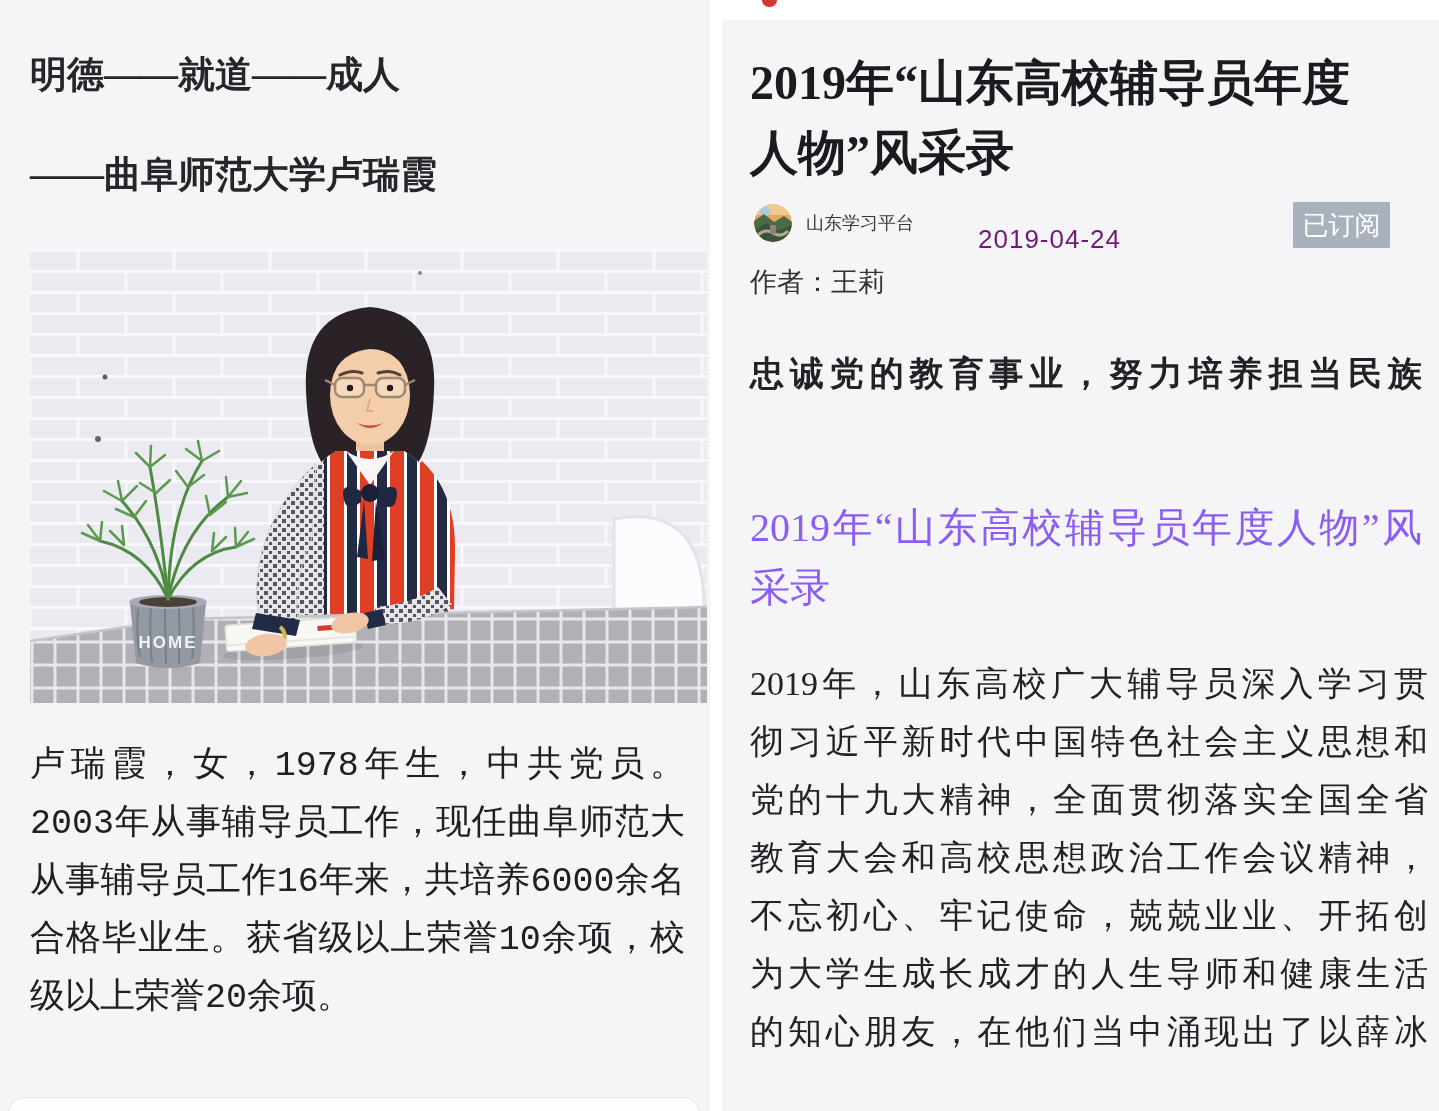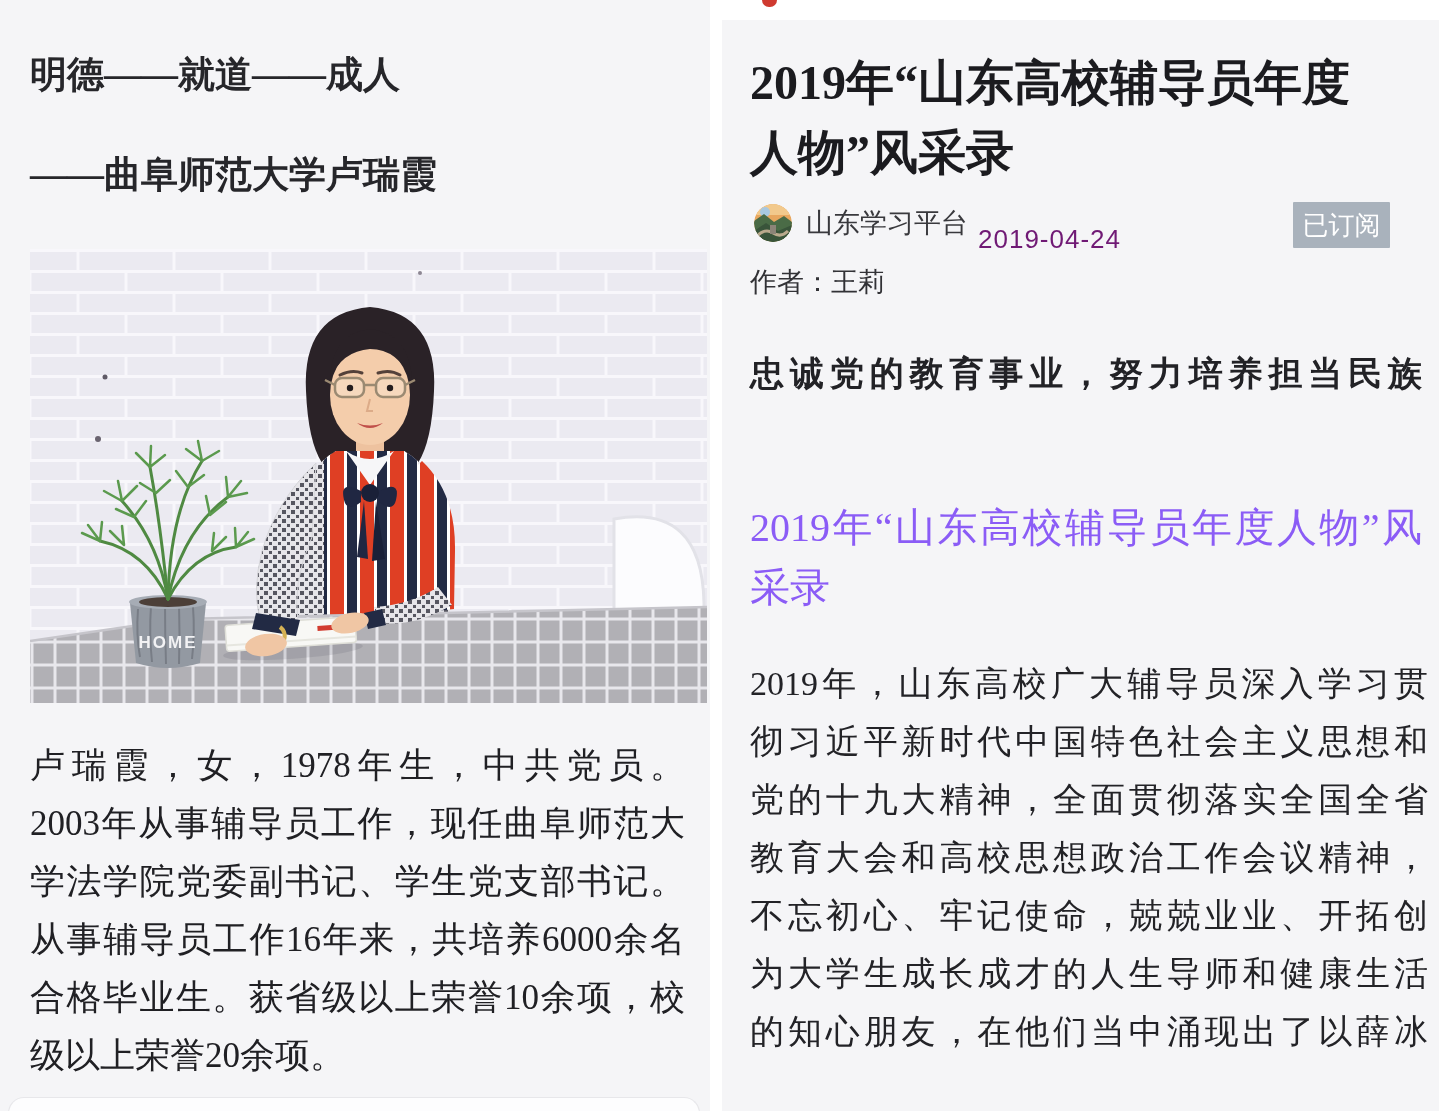--- a/index.html
+++ b/index.html
@@ -11,38 +11,38 @@
   .right-panel { left:722px; width:717px; }
 
   
   .lp-h { position:absolute; left:30px; font-size:37px; font-weight:700; color:#26262a;
           line-height:42px; white-space:nowrap; }
   .lp-h1 { top:54px; }
   .lp-h2 { top:154px; }
   .photo { position:absolute; left:30px; top:249px; width:677px; height:454px; overflow:hidden; }
   .photo svg { display:block; }
   .lp-para { position:absolute; left:30px; top:737px; width:655px; font-size:35px; color:#202024; }
-  .lp-para .pline { height:58px; line-height:58px; white-space:nowrap; }
+  .lp-para .pline { height:58px; line-height:58px; white-space:nowrap;font-family:Liberation Mono, monospace; }
   .jline { text-align:justify; text-align-last:justify; white-space:normal !important; }
   .bottom-card { position:absolute; left:8px; top:1097px; width:692px; height:18px;
                  background:#fdfdfe; border:1px solid #e7e7ea; border-bottom:none;
                  border-radius:16px 16px 0 0; }
 
   
   .top-strip { position:absolute; left:0; top:0; width:717px; height:20px; background:#ffffff; }
   .red-mark { position:absolute; left:40px; top:0; width:15px; height:7px;
               background:#cf3a30; border-radius:0 0 7px 7px; }
   .rp-title { position:absolute; left:28px; top:48px; width:672px; font-size:48px; font-weight:700;
               color:#1b1b1f; }
   .rp-title .tline { height:70px; line-height:70px; white-space:nowrap; }
   .pub-row { position:absolute; left:28px; top:202px; width:662px; height:46px;
              font-family:"Liberation Sans","DejaVu Sans",sans-serif; }
   .avatar { position:absolute; left:4px; top:2px; width:38px; height:38px; border-radius:50%;
             overflow:hidden; }
-  .pub-name { position:absolute; left:56px; top:0; line-height:42px; font-size:27px; color:#39393d; }
+  .pub-name { position:absolute; left:56px; top:0; line-height:42px; font-size:18px; color:#39393d; }
   .pub-date { position:absolute; left:228px; top:16px; line-height:42px; font-size:26px; color:#701a75;
               letter-spacing:1px; }
   .subscribe-btn { position:absolute; left:543px; top:0; width:97px; height:46px;
                    background:#a9b2bc; border:none; border-radius:1px; color:#ffffff;
                    font-size:26px; font-family:"Liberation Sans","DejaVu Sans",sans-serif;
                    text-align:center; line-height:46px; cursor:pointer; }
   .author { position:absolute; left:28px; top:262px; font-size:27px; color:#323236; line-height:40px;
             font-family:"Liberation Sans","DejaVu Sans",sans-serif; }
   .rp-lead { position:absolute; left:28px; top:344px; width:672px; font-size:34px; font-weight:700;
              color:#222226; }
@@ -176,21 +176,20 @@
           <path d="M198 248 l13 -16 M198 248 l19 -4 M198 248 l-2 -20 M180 266 l16 -13 M180 266 l-4 -19"></path>
           <path d="M70 292 l-18 -8 M70 292 l-12 -16 M70 292 l2 -19 M94 296 l-14 -14 M94 296 l-2 -19"></path>
           <path d="M206 298 l18 -8 M206 298 l12 -15 M206 298 l-1 -19 M182 302 l14 -14 M182 302 l2 -18"></path>
         </g>
       </svg>
     </figure>
 
     <div class="lp-para">
       <div class="pline jline">卢瑞霞，女，1978年生，中共党员。</div>
       <div class="pline jline">2003年从事辅导员工作，现任曲阜师范大</div>
-      <div class="pline jline">学法学院党委副书记、学生党支部书记。</div>
       <div class="pline jline">从事辅导员工作16年来，共培养6000余名</div>
       <div class="pline jline">合格毕业生。获省级以上荣誉10余项，校</div>
       <div class="pline">级以上荣誉20余项。</div>
     </div>
 
     <div class="bottom-card"></div>
   </section>
 
   <section class="panel right-panel">
     <div class="top-strip">

